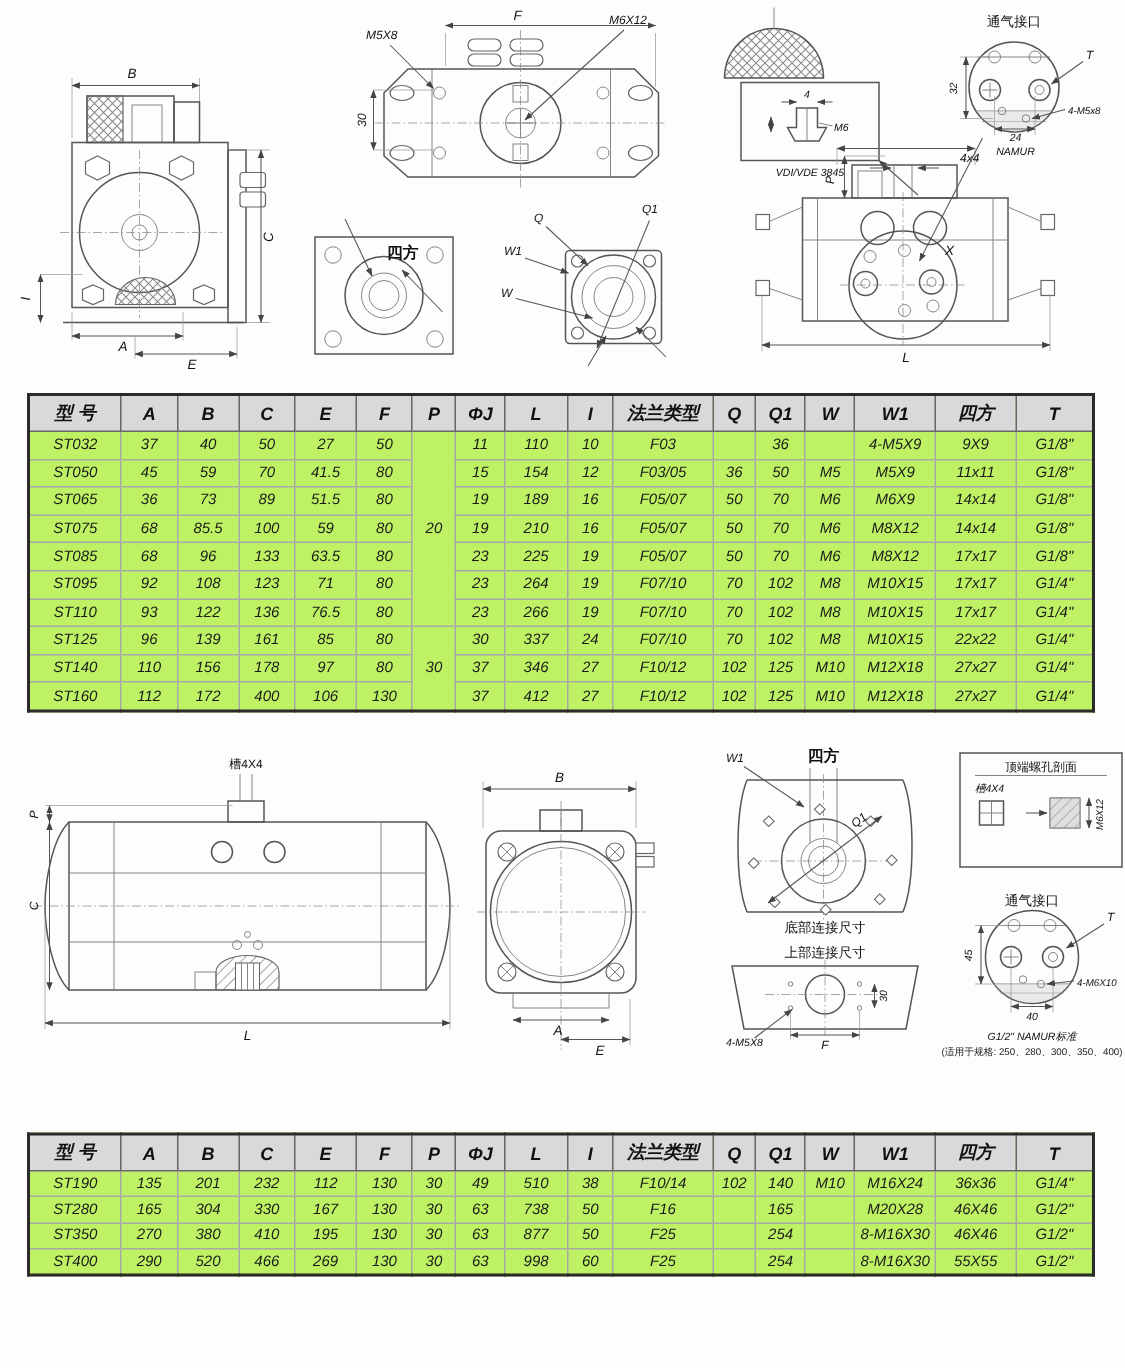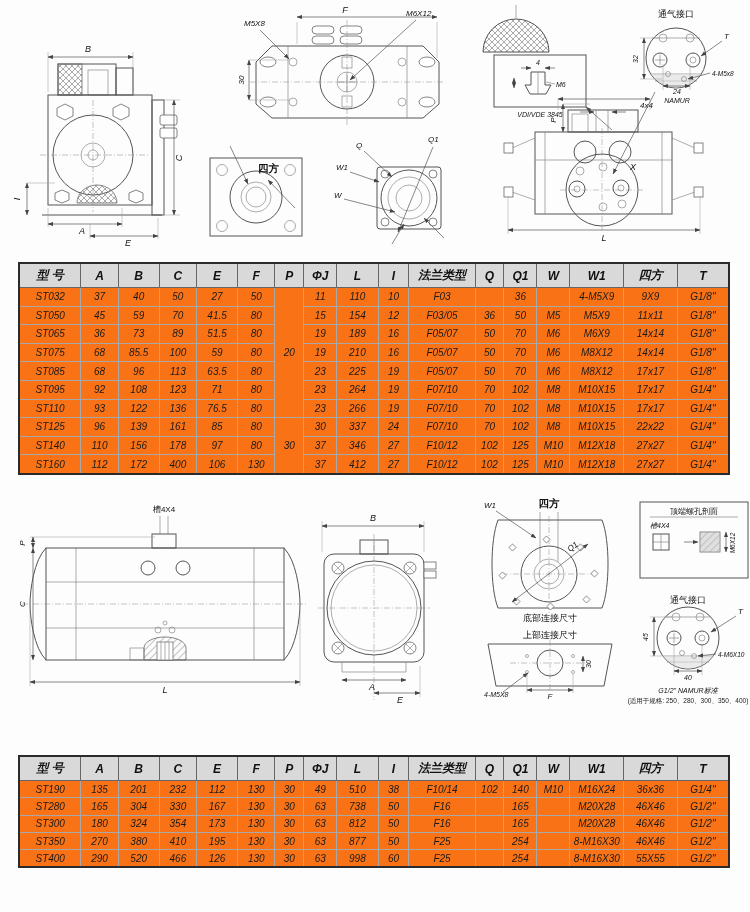--- a/index.html
+++ b/index.html
@@ -16,21 +16,21 @@
   .cjk65{font-size:6.5px;fill:#222;}
   .ln  {fill:none;stroke:#555;stroke-width:1;}
   .lnt {fill:none;stroke:#777;stroke-width:.6;}
   .dim {fill:none;stroke:#555;stroke-width:.7;}
   .ext {fill:none;stroke:#999;stroke-width:.5;}
   .cl  {fill:none;stroke:#888;stroke-width:.5;stroke-dasharray:6 2 1 2;}
   .scr {fill:#fff;stroke:#666;stroke-width:.8;}
   #top-drawings{position:absolute;top:0;left:0;}
   #mid-drawings{position:absolute;top:490px;left:0;}
   .dim-table{position:absolute;left:18px;border-collapse:collapse;table-layout:fixed;
-             width:712px;background:#f97316;border:2px solid #2b2b2b;}
+             width:712px;background:#bef264;border:2px solid #2b2b2b;}
   #table1{top:262px;}
   #table2{top:755px;}
   .dim-table th{background:#d9d9d9;border:1px solid #666;border-left:1px dotted #777;
       font:bold italic 12px "Liberation Sans",sans-serif;height:23px;padding:0;color:#111;}
   .dim-table td{border:1px solid #a8a8a8;font:italic 10px "Liberation Sans",sans-serif;
       text-align:center;padding:0;color:#1a1a1a;}
   #table1 td{height:17.6px;}
   #table2 td{height:16.3px;}
   .dim-table td.model{font-weight:normal;}
 </style>
@@ -371,21 +371,21 @@
         <td>70</td>
         <td>M6</td>
         <td>M8X12</td>
         <td>14x14</td>
         <td>G1/8"</td>
       </tr>
       <tr>
         <td class="model">ST085</td>
         <td>68</td>
         <td>96</td>
-        <td>113</td>
+        <td>133</td>
         <td>63.5</td>
         <td>80</td>
         <td>23</td>
         <td>225</td>
         <td>19</td>
         <td>F05/07</td>
         <td>50</td>
         <td>70</td>
         <td>M6</td>
         <td>M8X12</td>
@@ -725,39 +725,20 @@
         <td>50</td>
         <td>F16</td>
         <td></td>
         <td>165</td>
         <td></td>
         <td>M20X28</td>
         <td>46X46</td>
         <td>G1/2"</td>
       </tr>
       <tr>
-        <td class="model">ST300</td>
-        <td>180</td>
-        <td>324</td>
-        <td>354</td>
-        <td>173</td>
-        <td>130</td>
-        <td>30</td>
-        <td>63</td>
-        <td>812</td>
-        <td>50</td>
-        <td>F16</td>
-        <td></td>
-        <td>165</td>
-        <td></td>
-        <td>M20X28</td>
-        <td>46X46</td>
-        <td>G1/2"</td>
-      </tr>
-      <tr>
         <td class="model">ST350</td>
         <td>270</td>
         <td>380</td>
         <td>410</td>
         <td>195</td>
         <td>130</td>
         <td>30</td>
         <td>63</td>
         <td>877</td>
         <td>50</td>
@@ -767,21 +748,21 @@
         <td></td>
         <td>8-M16X30</td>
         <td>46X46</td>
         <td>G1/2"</td>
       </tr>
       <tr>
         <td class="model">ST400</td>
         <td>290</td>
         <td>520</td>
         <td>466</td>
-        <td>126</td>
+        <td>269</td>
         <td>130</td>
         <td>30</td>
         <td>63</td>
         <td>998</td>
         <td>60</td>
         <td>F25</td>
         <td></td>
         <td>254</td>
         <td></td>
         <td>8-M16X30</td>

